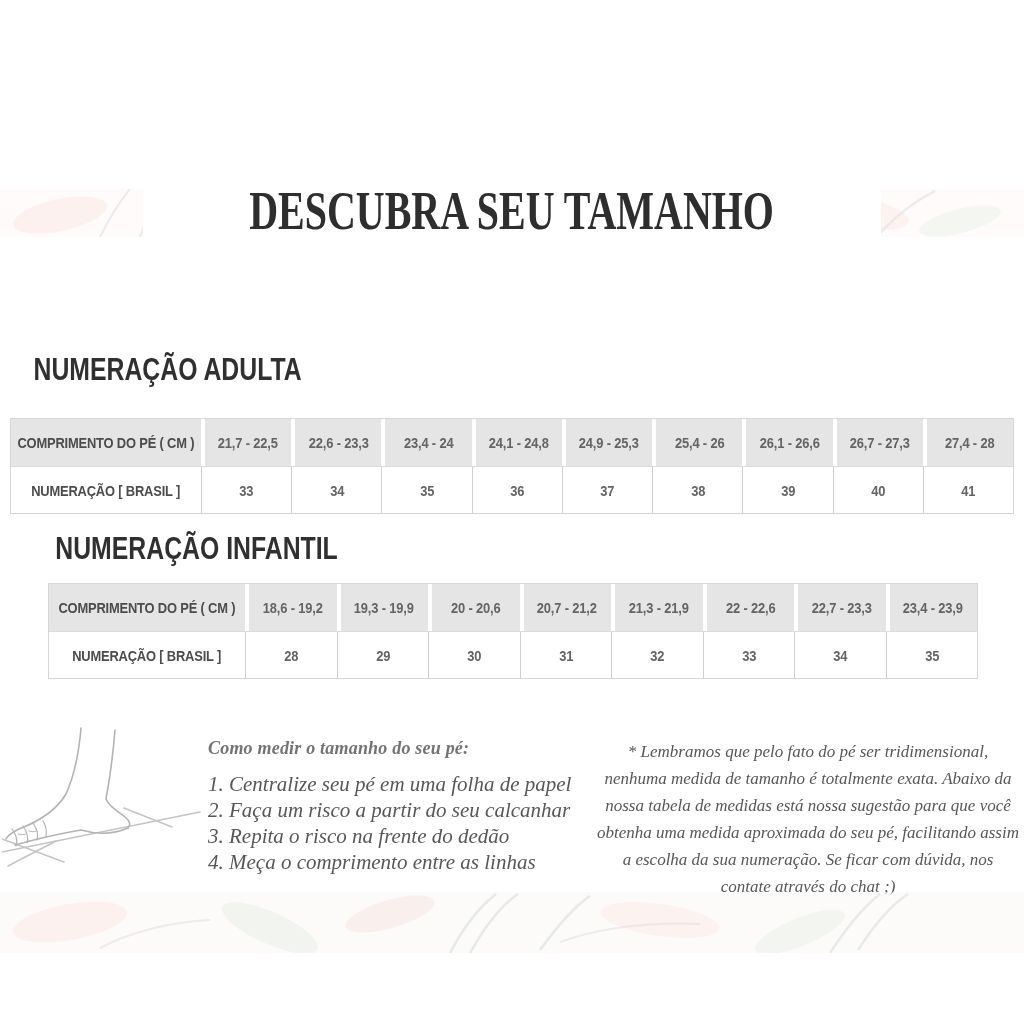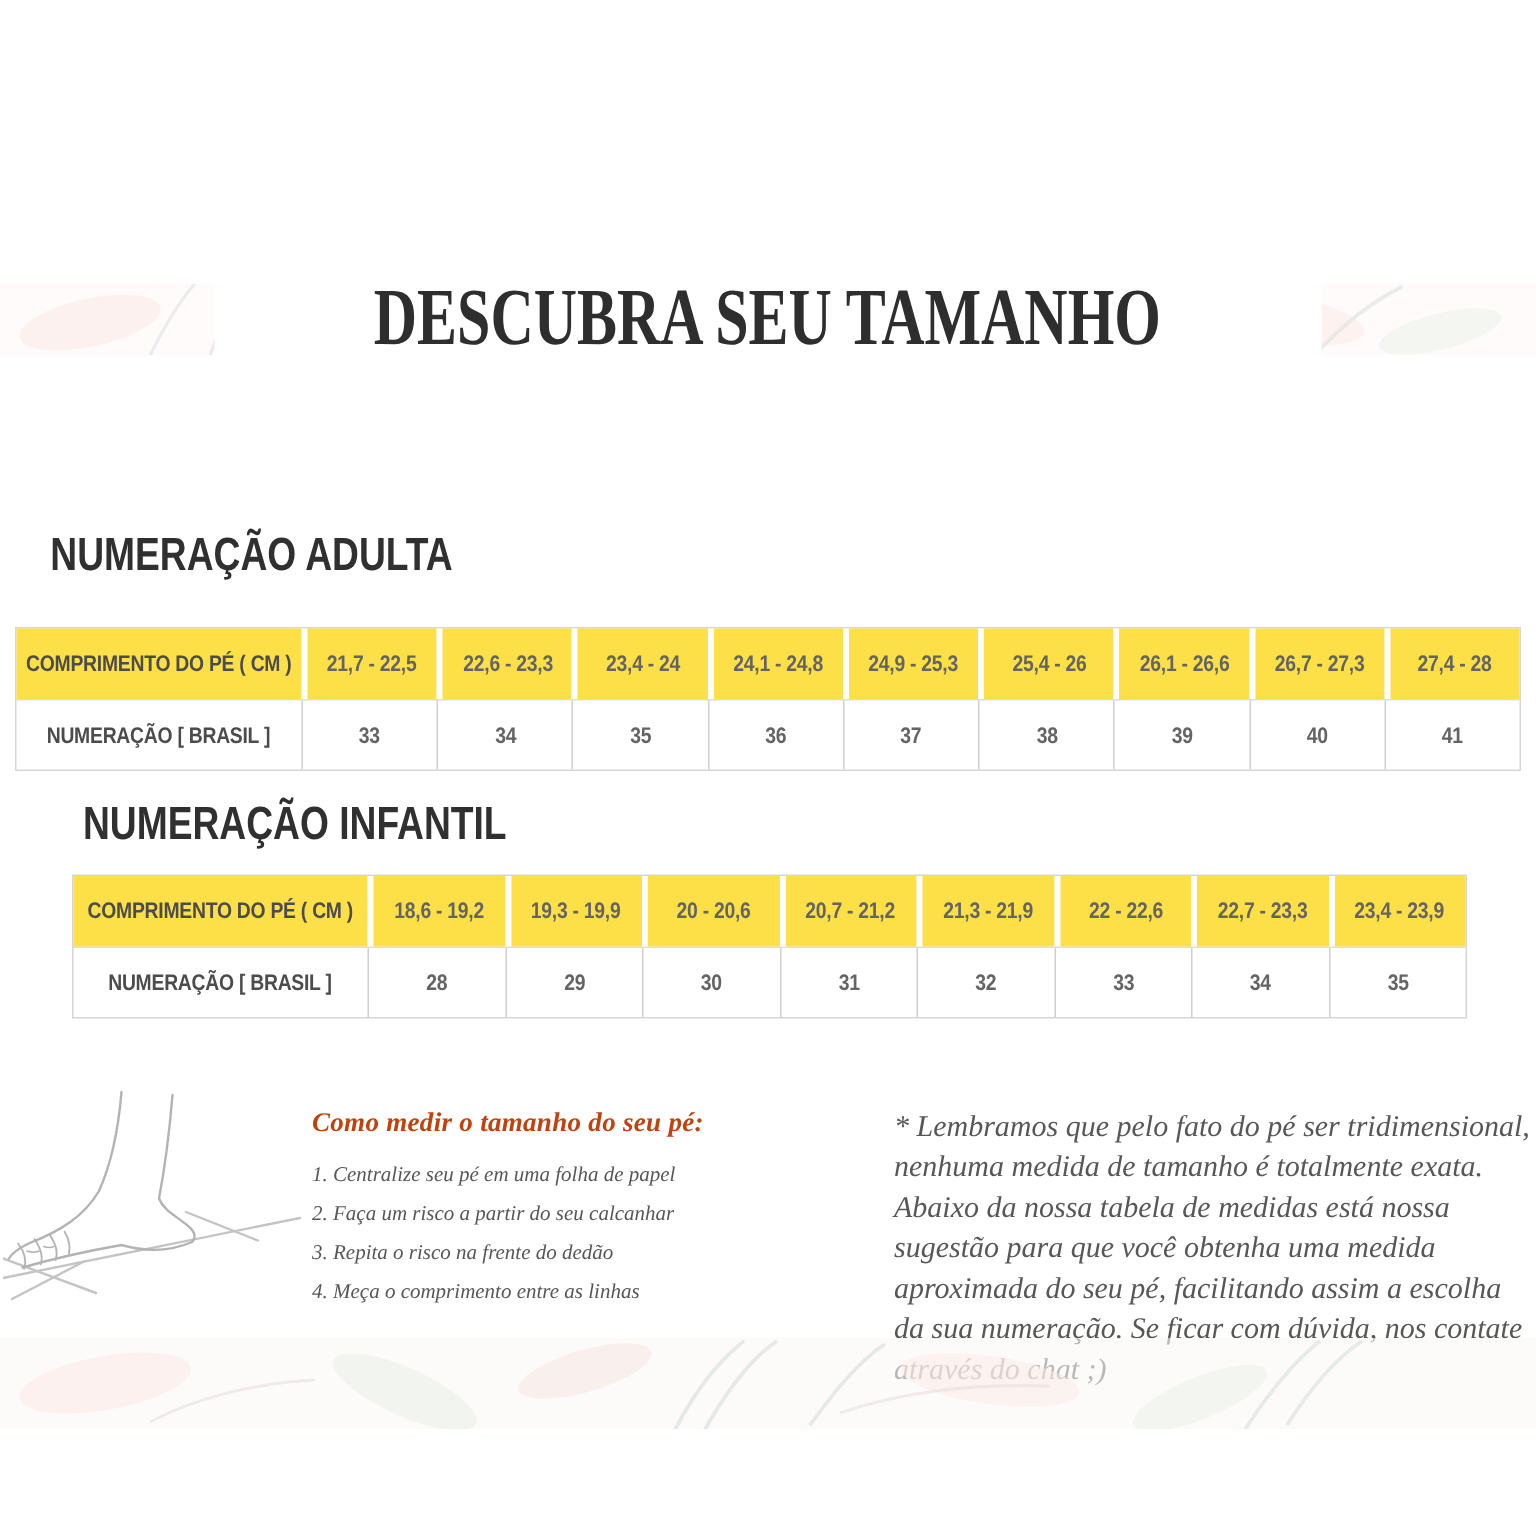--- a/index.html
+++ b/index.html
@@ -32,40 +32,40 @@
   .sec-adult { top:352px; }
   .sec-kids  { top:531px;margin-left:20px; }
 
   
   .size-table { position:absolute; border:1px solid #d6d6d6; background:#fff; }
   .tbl-adult { left:10px;  top:418px; width:1004px; }
   .tbl-kids  { left:48px;  top:583px; width:930px;  }
   .trow { display:grid; height:47px; }
   .tbl-adult .trow { grid-template-columns:190px repeat(9, 1fr); }
   .tbl-kids  .trow { grid-template-columns:196px repeat(8, 1fr); }
-  .trow-head .cell { background:#fde047; }
+  .trow-head .cell { background:#e5e5e5; }
   .trow-head .cell + .cell { border-left:4px solid #ffffff;justify-content:center; }
   .trow-body { border-top:1px solid #dcdcdc; }
   .trow-body .cell + .cell { border-left:1px solid #cfcfcf; }
   .cell {
     display:flex; align-items:center; justify-content:center;
     font-size:15px; font-weight:700; color:#646464; letter-spacing:-.2px;
   }
   .cell .scx { display:inline-block; transform:scaleX(.86); transform-origin:center; white-space:nowrap; }
   .cell-label { color:#4c4c4c; }
 
   
   .foot-art { position:absolute; left:2px; top:722px; }
   .howto { position:absolute; left:208px; top:738px; width:386px;
            font-family:"Liberation Serif", serif; font-style:italic; color:#575757; }
-  .howto-heading { font-size:18px; font-weight:700; color:#c2410c; margin-bottom:12px; letter-spacing:.2px; }
-  .howto-step { font-size:14px; line-height:26px; }
+  .howto-heading { font-size:18px; font-weight:700; color:#737373; margin-bottom:12px; letter-spacing:.2px; }
+  .howto-step { font-size:21px; line-height:26px; }
   .disclaimer { position:absolute; left:596px; top:738px; width:424px;
                 font-family:"Liberation Serif", serif; font-style:italic;
-                font-size:20px; line-height:27px; color:#575757; }
+                font-size:17px; line-height:27px; color:#575757;text-align:center; }
 </style>
 </head>
 <body>
 
 <div class="page">
 
   <div class="band band-top">
     <svg width="1024" height="48" viewBox="0 0 1024 48" preserveAspectRatio="none">
       <rect x="0" y="0" width="1024" height="48" fill="#fdf7f6" opacity="0.55"></rect>
       <ellipse cx="60" cy="26" rx="48" ry="16" fill="#fbe9e5" opacity="0.55" transform="rotate(-12 60 26)"></ellipse>

